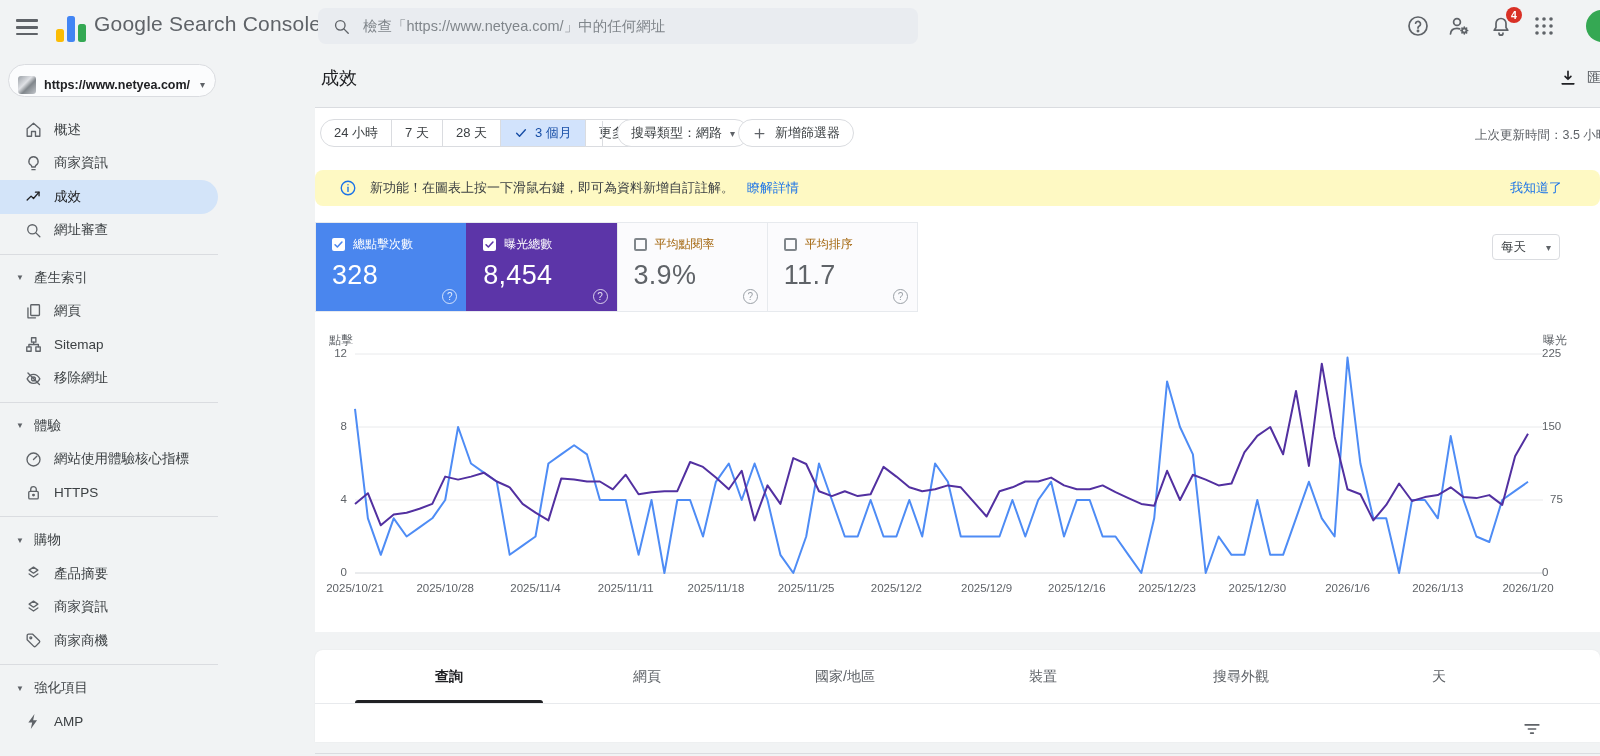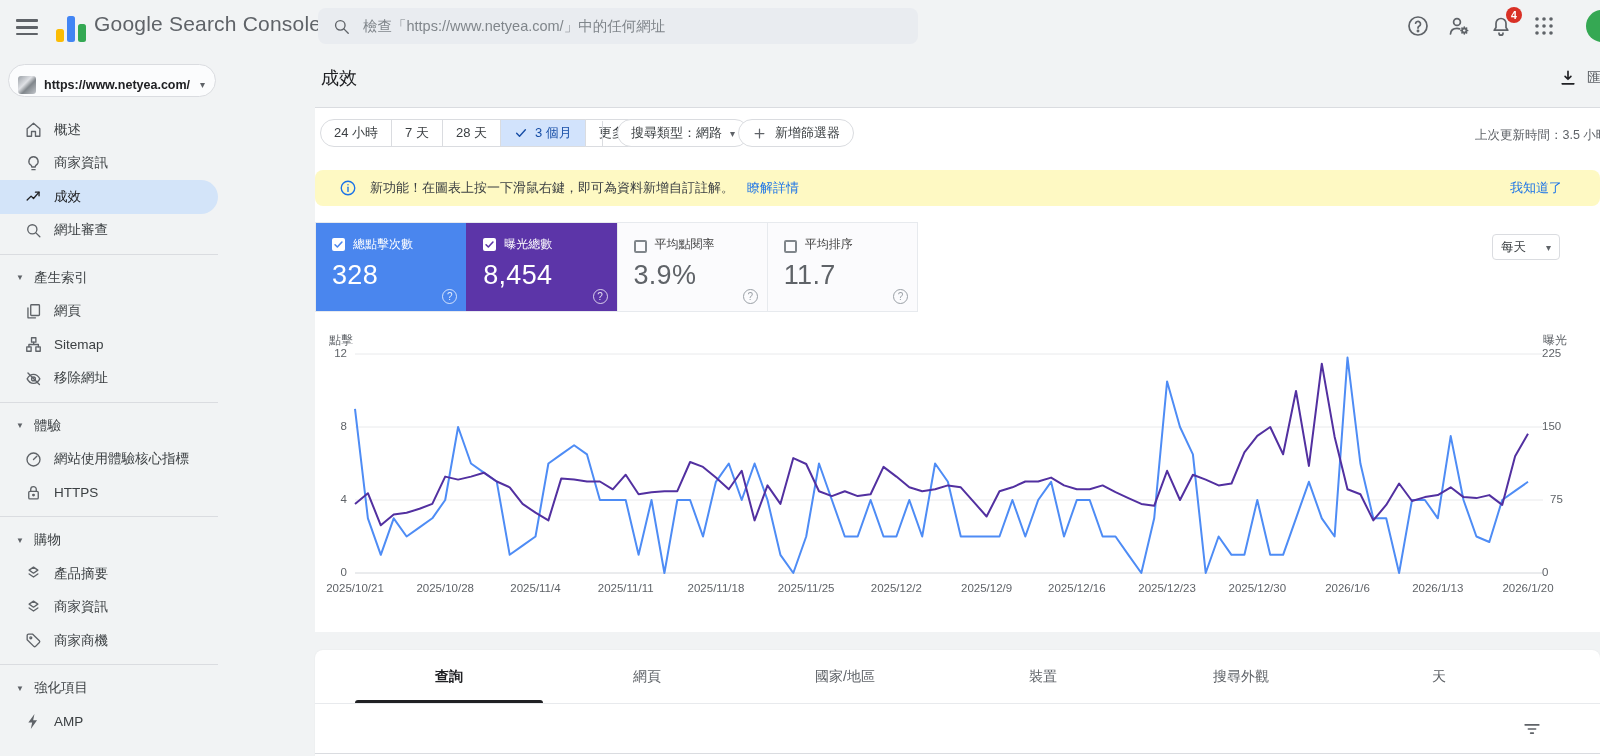--- a/index.html
+++ b/index.html
@@ -59,40 +59,40 @@
   .banner .dismiss { margin-left:auto; }
 
   .cards { position:absolute; left:315px; top:222px; width:603px; height:90px; display:flex; border:1px solid #e7eaee; }
   .card { width:25%; position:relative; padding:13px 0 0 16px; border-left:1px solid #e7eaee; cursor:pointer; }
   .card:first-child { border-left:none; }
   .card.c-blue  { background:#4a86ee; border-color:transparent; }
   .card.c-purple{ background:#5c35a8; border-color:transparent; }
   .card.c-light { background:#fbfbfd; }
   .card .lab-row { display:flex; align-items:center; gap:8px; font-size:12px; }
   .card.c-blue .lab-row, .card.c-purple .lab-row { color:#fff; }
-  .card.c-light .lab-row { color:#404040;align-items:flex-end; }
+  .card.c-light .lab-row { color:#a16207; }
   .cbx { width:13px; height:13px; border-radius:2px; flex:none; display:flex; align-items:center; justify-content:center; }
   .cbx.on { background:#fff; }
   .cbx.off { border:2px solid #80868b; background:transparent; }
   .card .val { font-size:27px; margin-top:7px; color:#fff; letter-spacing:.3px; }
   .card.c-light .val { color:#5f6368; }
   .qmark { position:absolute; right:9px; bottom:7px; width:15px; height:15px; border-radius:50%; font-size:10px; display:flex; align-items:center; justify-content:center; }
   .qmark.w { border:1.4px solid rgba(255,255,255,.75); color:rgba(255,255,255,.85); }
   .qmark.g { border:1.4px solid #9aa0a6; color:#9aa0a6; }
 
   .granularity { position:absolute; left:1492px; top:234px; width:68px; height:26px; border:1px solid #dadce0; border-radius:4px; background:#fff; display:flex; align-items:center; justify-content:space-between; padding:0 8px; font-size:12.5px; color:#3c4043; cursor:pointer; }
 
   
   #chart-area { position:absolute; left:315px; top:330px; width:1285px; height:275px; }
   .axis-name { position:absolute; font-size:12px; color:#5f6368; top:2px; }
   .ytick { position:absolute; font-size:11.5px; color:#5f6368; }
   .xlab { position:absolute; top:252px; font-size:11.5px; color:#5f6368; transform:translateX(-50%); white-space:nowrap; }
 
   
-  .table-card { position:absolute; left:315px; top:650px; width:1285px; height:106px; background:#fff; border-radius:8px 8px 0 0; box-shadow:0 0 2px rgba(0,0,0,.06); }
+  .table-card { position:absolute; left:315px; top:650px; width:1285px; height:92px; background:#fff; border-radius:8px 8px 0 0; box-shadow:0 0 2px rgba(0,0,0,.06); }
   .tabs { display:flex; height:54px; padding-left:35px; border-bottom:1px solid #e8eaed; }
   .tab { width:198px; display:flex; align-items:center; justify-content:center; font-size:14px; color:#5f6368; cursor:pointer; position:relative; }
   .tab.active { color:#202124; font-weight:bold; }
   .tab.active::after { content:""; position:absolute; left:5px; right:5px; bottom:0; height:3px; background:#202124; border-radius:3px 3px 0 0; }
   .table-toolbar { height:50px; position:relative; border-bottom:1px solid #dadce0; }
   .funnel { position:absolute; right:57px; top:14px; width:22px; height:22px; cursor:pointer; }
 
   svg.ic { stroke:#5f6368; fill:none; stroke-width:1.7; stroke-linecap:round; stroke-linejoin:round; }
 </style>
 </head>

